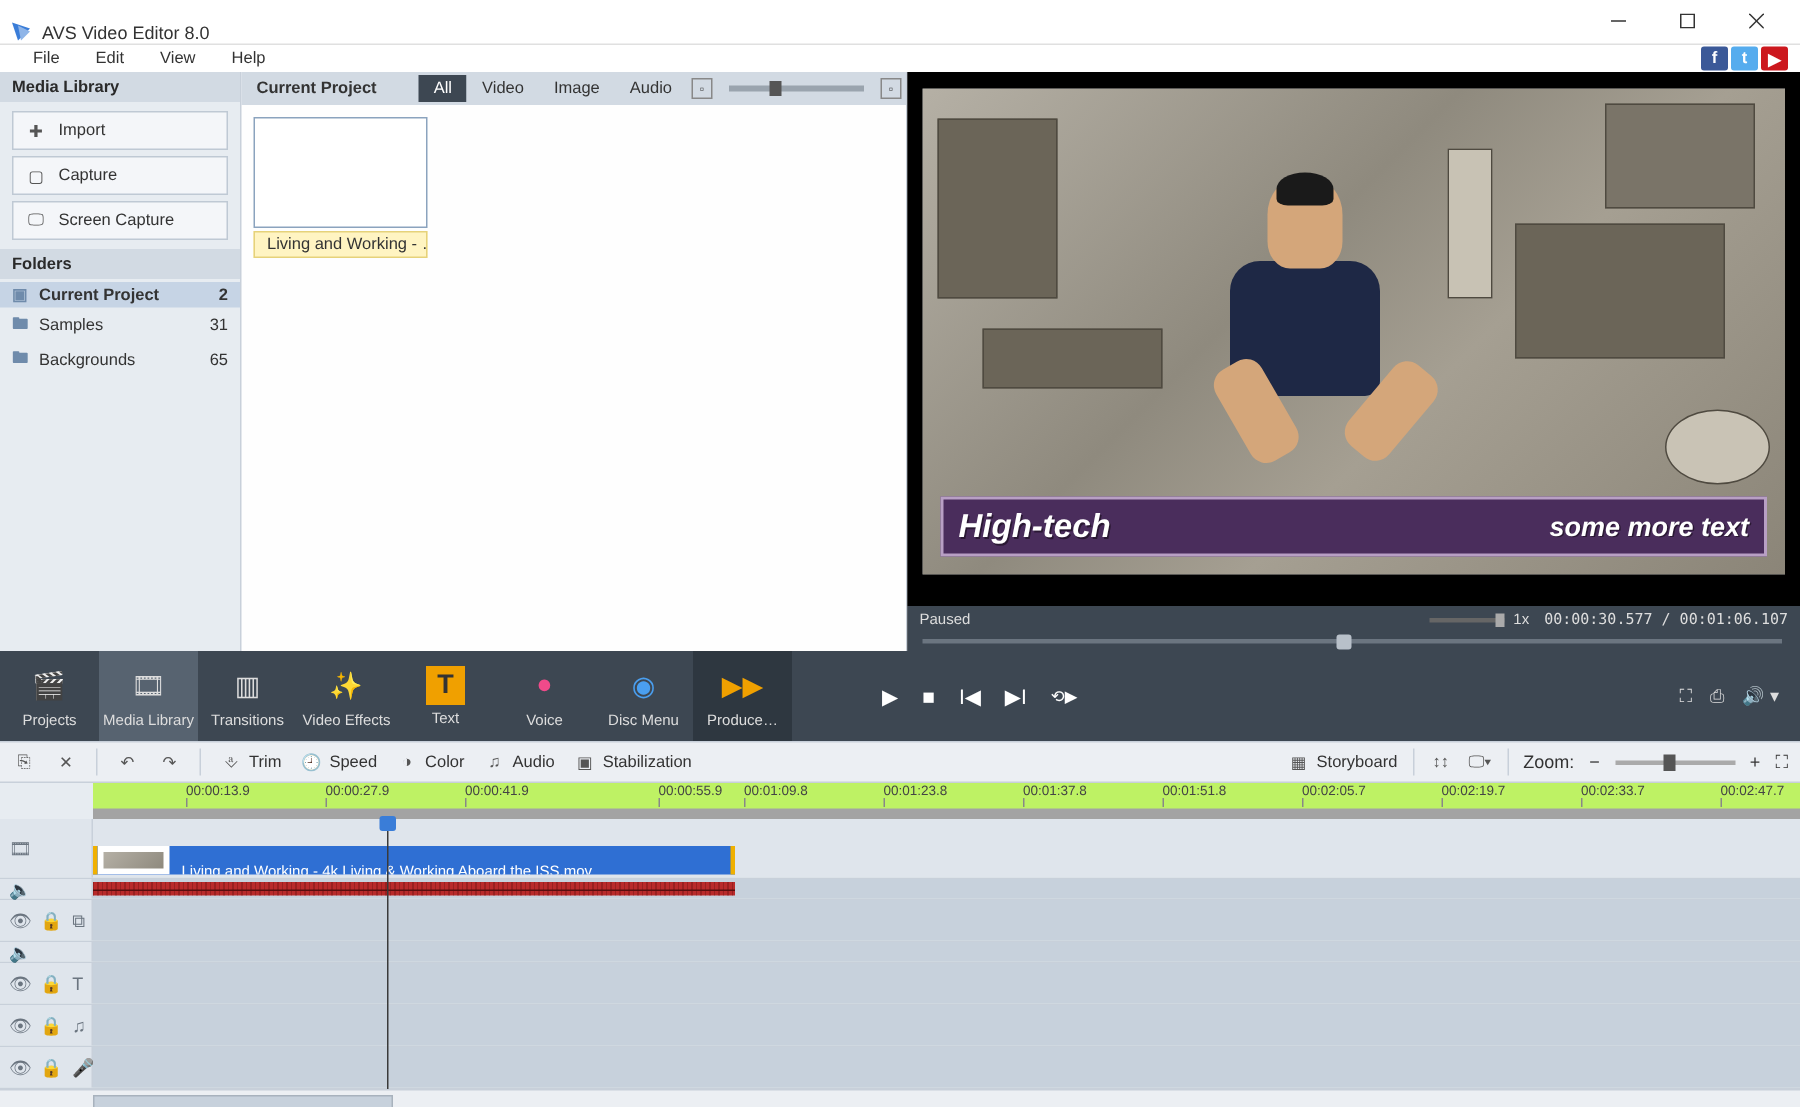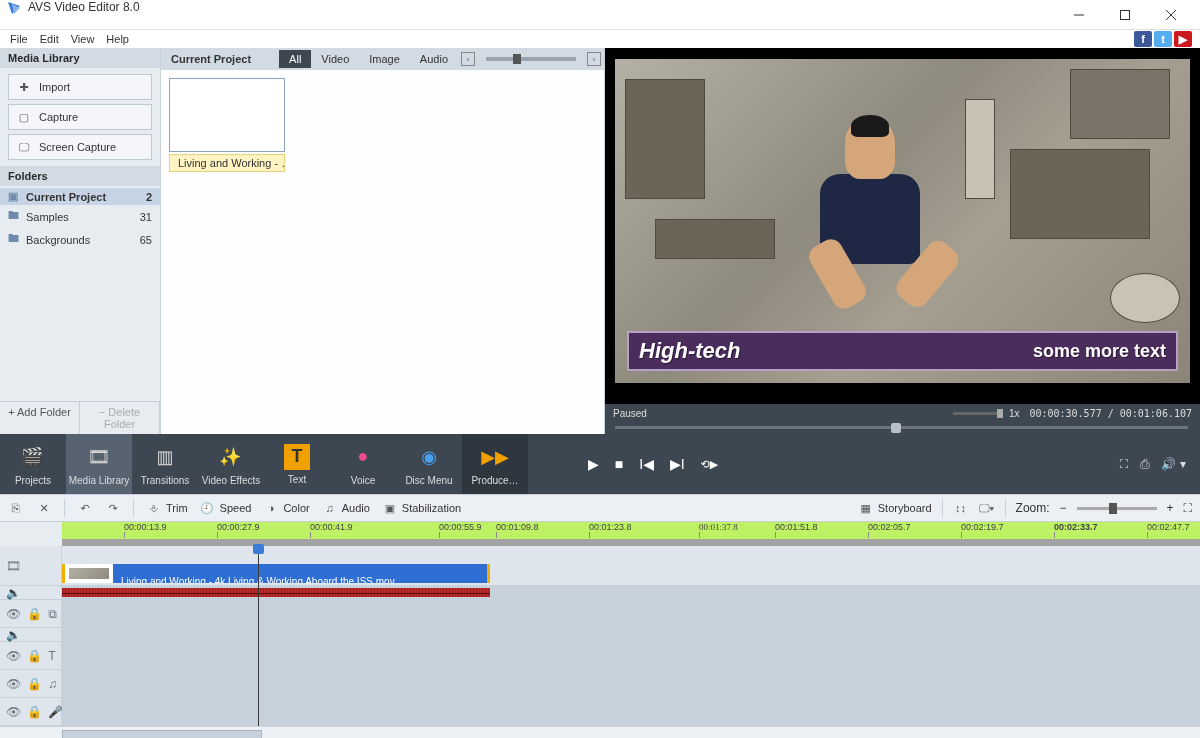--- a/index.html
+++ b/index.html
@@ -1,27 +1,27 @@
 <!DOCTYPE html>
 <html><head>
 <meta charset="utf-8">
 <style>
 * { box-sizing: border-box; margin: 0; padding: 0; font-family: "Segoe UI", Arial, sans-serif; }
 body { width: 1200px; height: 738px; background: #fff; overflow: hidden; font-size: 12px; color: #333; }
 
 
-.titlebar { height: 30px; background: #fff; display: flex; align-items: flex-start; padding: 0 6px; border-bottom: 1px solid #e0e0e0; }
+.titlebar { height: 30px; background: #fff; display: flex; align-items: flex-end; padding: 0 6px; border-bottom: 1px solid #e0e0e0; }
 .titlebar .app-icon { width: 16px; height: 16px; margin-right: 6px; }
 .titlebar .title { font-size: 12px; color: #333; }
 .titlebar .win-controls { margin-left: auto; display: flex; }
 .titlebar .win-btn { width: 46px; height: 30px; display:flex; align-items:center; justify-content:center; color:#333; font-size:10px; }
 
 
 .menubar { height: 18px; display: flex; align-items: center; padding: 0 4px; background:#fff; }
-.menubar .menu-item { padding: 1px 6px; font-size: 11px; color:#333; }
+.menubar .menu-item { padding: 1px 6px; font-size: 11px; color:#333;margin-left:12px; }
 .menubar .social { margin-left:auto; display:flex; gap:2px; padding-right:4px; }
 .menubar .social .sicon { width:18px; height:16px; display:flex; align-items:center; justify-content:center; color:#fff; font-weight:bold; font-size:11px; border-radius:2px; }
 .fb { background:#3b5998; } .tw { background:#55acee; } .yt { background:#cc181e; }
 
 
 .upper { display:flex; height: 386px; }
 
 
 .left-panel { width: 160px; background:#e7ecf1; display:flex; flex-direction:column; }
 .panel-header { background:#d2dae3; padding:4px 8px; font-weight:bold; font-size:11px; color:#2a2a2a; }
@@ -66,21 +66,21 @@
 .iss-scene .equip { position:absolute; background:#6b6558; border:1px solid #4f4a40; }
 .astronaut { position:absolute; left:180px; top:60px; width:150px; }
 .astronaut .head { width:50px; height:60px; background:#d4a67a; border-radius:40% 40% 30% 30%; margin:0 auto; position:relative; }
 .astronaut .head::before { content:''; position:absolute; top:-4px; left:6px; width:38px; height:22px; background:#1a1a1a; border-radius:50% 50% 20% 20%; }
 .astronaut .body { width:100px; height:90px; background:#1e2845; border-radius:20px 20px 10px 10px; margin:0 auto; margin-top:-5px; }
 .astronaut .arm { position:absolute; top:120px; width:35px; height:70px; background:#d4a67a; border-radius:12px; }
 .astronaut .arm.l { left:25px; transform:rotate(-30deg); }
 .astronaut .arm.r { right:0px; transform:rotate(40deg); }
 .caption-bar { position:absolute; bottom:12px; left:12px; right:12px; height:40px; background:#4a2d5c; border:2px solid #b89fc4; display:flex; align-items:center; padding:0 10px; }
 .caption-bar .cap-l { color:#fff; font-size:22px; font-weight:900; font-style:italic; font-family:Impact,Arial Black,sans-serif; text-shadow:1px 1px 0 #2a1833; }
-.caption-bar .cap-r { margin-left:auto; color:#fff; font-size:18px; font-weight:900; font-family:Impact,Arial Black,sans-serif; text-shadow:1px 1px 0 #2a1833; }
+.caption-bar .cap-r { margin-left:auto; color:#fff; font-size:18px; font-weight:900; font-style:italic; font-family:Impact,Arial Black,sans-serif; text-shadow:1px 1px 0 #2a1833; }
 .preview-status { height:18px; background:#3d4752; color:#ddd; display:flex; align-items:center; padding:0 8px; font-size:10px; }
 .preview-status .pl-slider { margin-left:auto; width:50px; height:3px; background:#666; margin-right:6px; position:relative; }
 .preview-status .pl-slider .kn { position:absolute; right:0; top:-3px; width:6px; height:9px; background:#aaa; }
 .preview-status .spd { margin-right:10px; }
 .preview-status .tcode { font-family:monospace; font-size:10px; }
 
 
 .main-toolbar { height:60px; background:#3d4752; display:flex; align-items:center; }
 .tb-group { display:flex; height:100%; }
 .tb-item { width:66px; display:flex; flex-direction:column; align-items:center; justify-content:center; color:#ddd; font-size:10px; gap:4px; }
@@ -203,24 +203,20 @@
       <div class="folder-row">
         <span class="ficon">🖿</span>
         <span>Samples</span>
         <span class="count">31</span>
       </div>
       <div class="folder-row">
         <span class="ficon">🖿</span>
         <span>Backgrounds</span>
         <span class="count">65</span>
       </div>
-    </div>
-    <div class="folder-actions">
-      <div class="fbtn">+ Add Folder</div>
-      <div class="fbtn disabled">− Delete Folder</div>
     </div>
   </div>
 
   <div class="media-panel">
     <div class="media-header">
       <span class="cp-title">Current Project</span>
       <div class="filter-tabs">
         <div class="ftab active">All</div>
         <div class="ftab">Video</div>
         <div class="ftab">Image</div>
@@ -389,25 +385,25 @@
 </div>
 
 <div class="timeline">
   <div class="time-ruler">
     <span class="tick" style="left:62px;">00:00:13.9</span>
     <span class="tick" style="left:155px;">00:00:27.9</span>
     <span class="tick" style="left:248px;">00:00:41.9</span>
     <span class="tick" style="left:341px;margin-left:36px;">00:00:55.9</span>
     <span class="tick" style="left:434px;">00:01:09.8</span>
     <span class="tick" style="left:527px;">00:01:23.8</span>
-    <span class="tick" style="left:637px;font-family:Liberation Serif, serif;">00:01:37.8</span>
+    <span class="tick" style="left:620px;">00:01:37.8</span>
     <span class="tick" style="left:713px;">00:01:51.8</span>
     <span class="tick" style="left:806px;">00:02:05.7</span>
     <span class="tick" style="left:899px;">00:02:19.7</span>
-    <span class="tick" style="left:992px;font-weight:bold;">00:02:33.7</span>
+    <span class="tick" style="left:992px;">00:02:33.7</span>
     <span class="tick" style="left:1085px;">00:02:47.7</span>
   </div>
   <div class="tracks-wrap">
     <div class="playhead" style="left:258px;">
         <div class="ph-head"></div>
       </div>
 
     <div class="track-row video first">
       <div class="track-head">
           <span class="th-ic">🎞</span>

